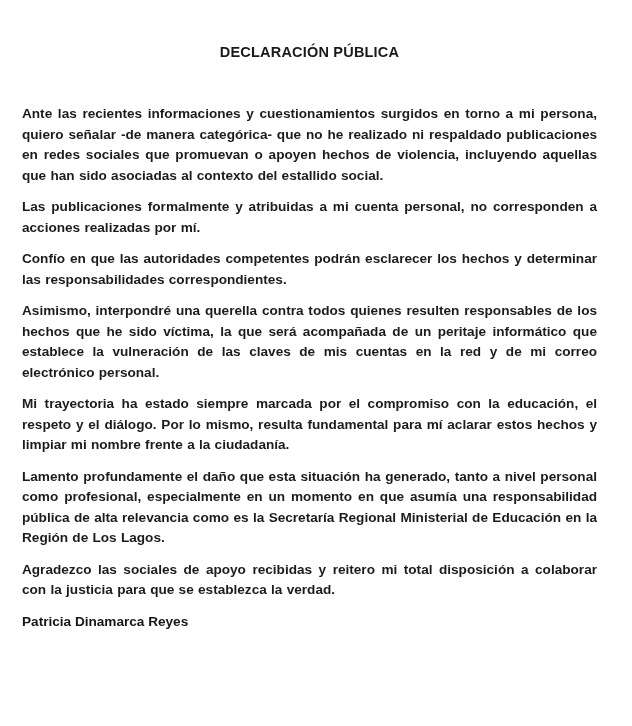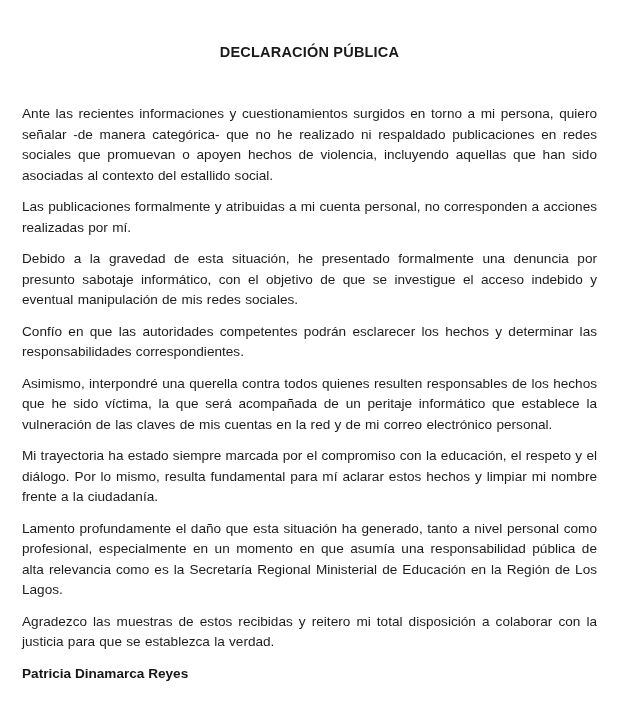--- a/index.html
+++ b/index.html
@@ -28,20 +28,21 @@
     letter-spacing: 0.2px;
     margin: 0 0 44px 0;
     color: #1a1a1a;
   }
   .para {
     font-size: 13.6px;
     line-height: 20.5px;
     text-align: justify;
     margin: 0 0 11px 0;
     word-spacing: 0.5px;
+    font-weight: bold;
   }
   .closing {
     font-size: 13.6px;
     line-height: 20.5px;
     text-align: left;
     margin: 38px 0 11px 0;
   }
   .signature {
     font-size: 13.6px;
     line-height: 20.5px;
@@ -52,22 +53,21 @@
   }
 </style>
 </head>
 <body>
 
 <div class="page">
   <h1 class="doc-title">DECLARACIÓN PÚBLICA</h1>
 
   <p class="para">Ante las recientes informaciones y cuestionamientos surgidos en torno a mi persona, quiero señalar -de manera categórica- que no he realizado ni respaldado publicaciones en redes sociales que promuevan o apoyen hechos de violencia, incluyendo aquellas que han sido asociadas al contexto del estallido social.</p>
   <p class="para">Las publicaciones formalmente y atribuidas a mi cuenta personal, no corresponden a acciones realizadas por mí.</p>
-  <p class="para">Debido a la gravedad de esta situación, he presentado formalmente una denuncia por presunto sabotaje informático, con el objetivo de que se investigue el acceso indebido y eventual manipulación de mis redes sociales.</p>
   <p class="para">Confío en que las autoridades competentes podrán esclarecer los hechos y determinar las responsabilidades correspondientes.</p>
   <p class="para">Asimismo, interpondré una querella contra todos quienes resulten responsables de los hechos que he sido víctima, la que será acompañada de un peritaje informático que establece la vulneración de las claves de mis cuentas en la red y de mi correo electrónico personal.</p>
   <p class="para">Mi trayectoria ha estado siempre marcada por el compromiso con la educación, el respeto y el diálogo. Por lo mismo, resulta fundamental para mí aclarar estos hechos y limpiar mi nombre frente a la ciudadanía.</p>
   <p class="para">Lamento profundamente el daño que esta situación ha generado, tanto a nivel personal como profesional, especialmente en un momento en que asumía una responsabilidad pública de alta relevancia como es la Secretaría Regional Ministerial de Educación en la Región de Los Lagos.</p>
-  <p class="para">Agradezco las muestras de estos recibidas y reitero mi total disposición a colaborar con la justicia para que se establezca la verdad.</p>
+  <p class="para">Agradezco las sociales de apoyo recibidas y reitero mi total disposición a colaborar con la justicia para que se establezca la verdad.</p>
 
 
   <p class="signature">Patricia Dinamarca Reyes</p>
 </div>
 
 </body></html>

